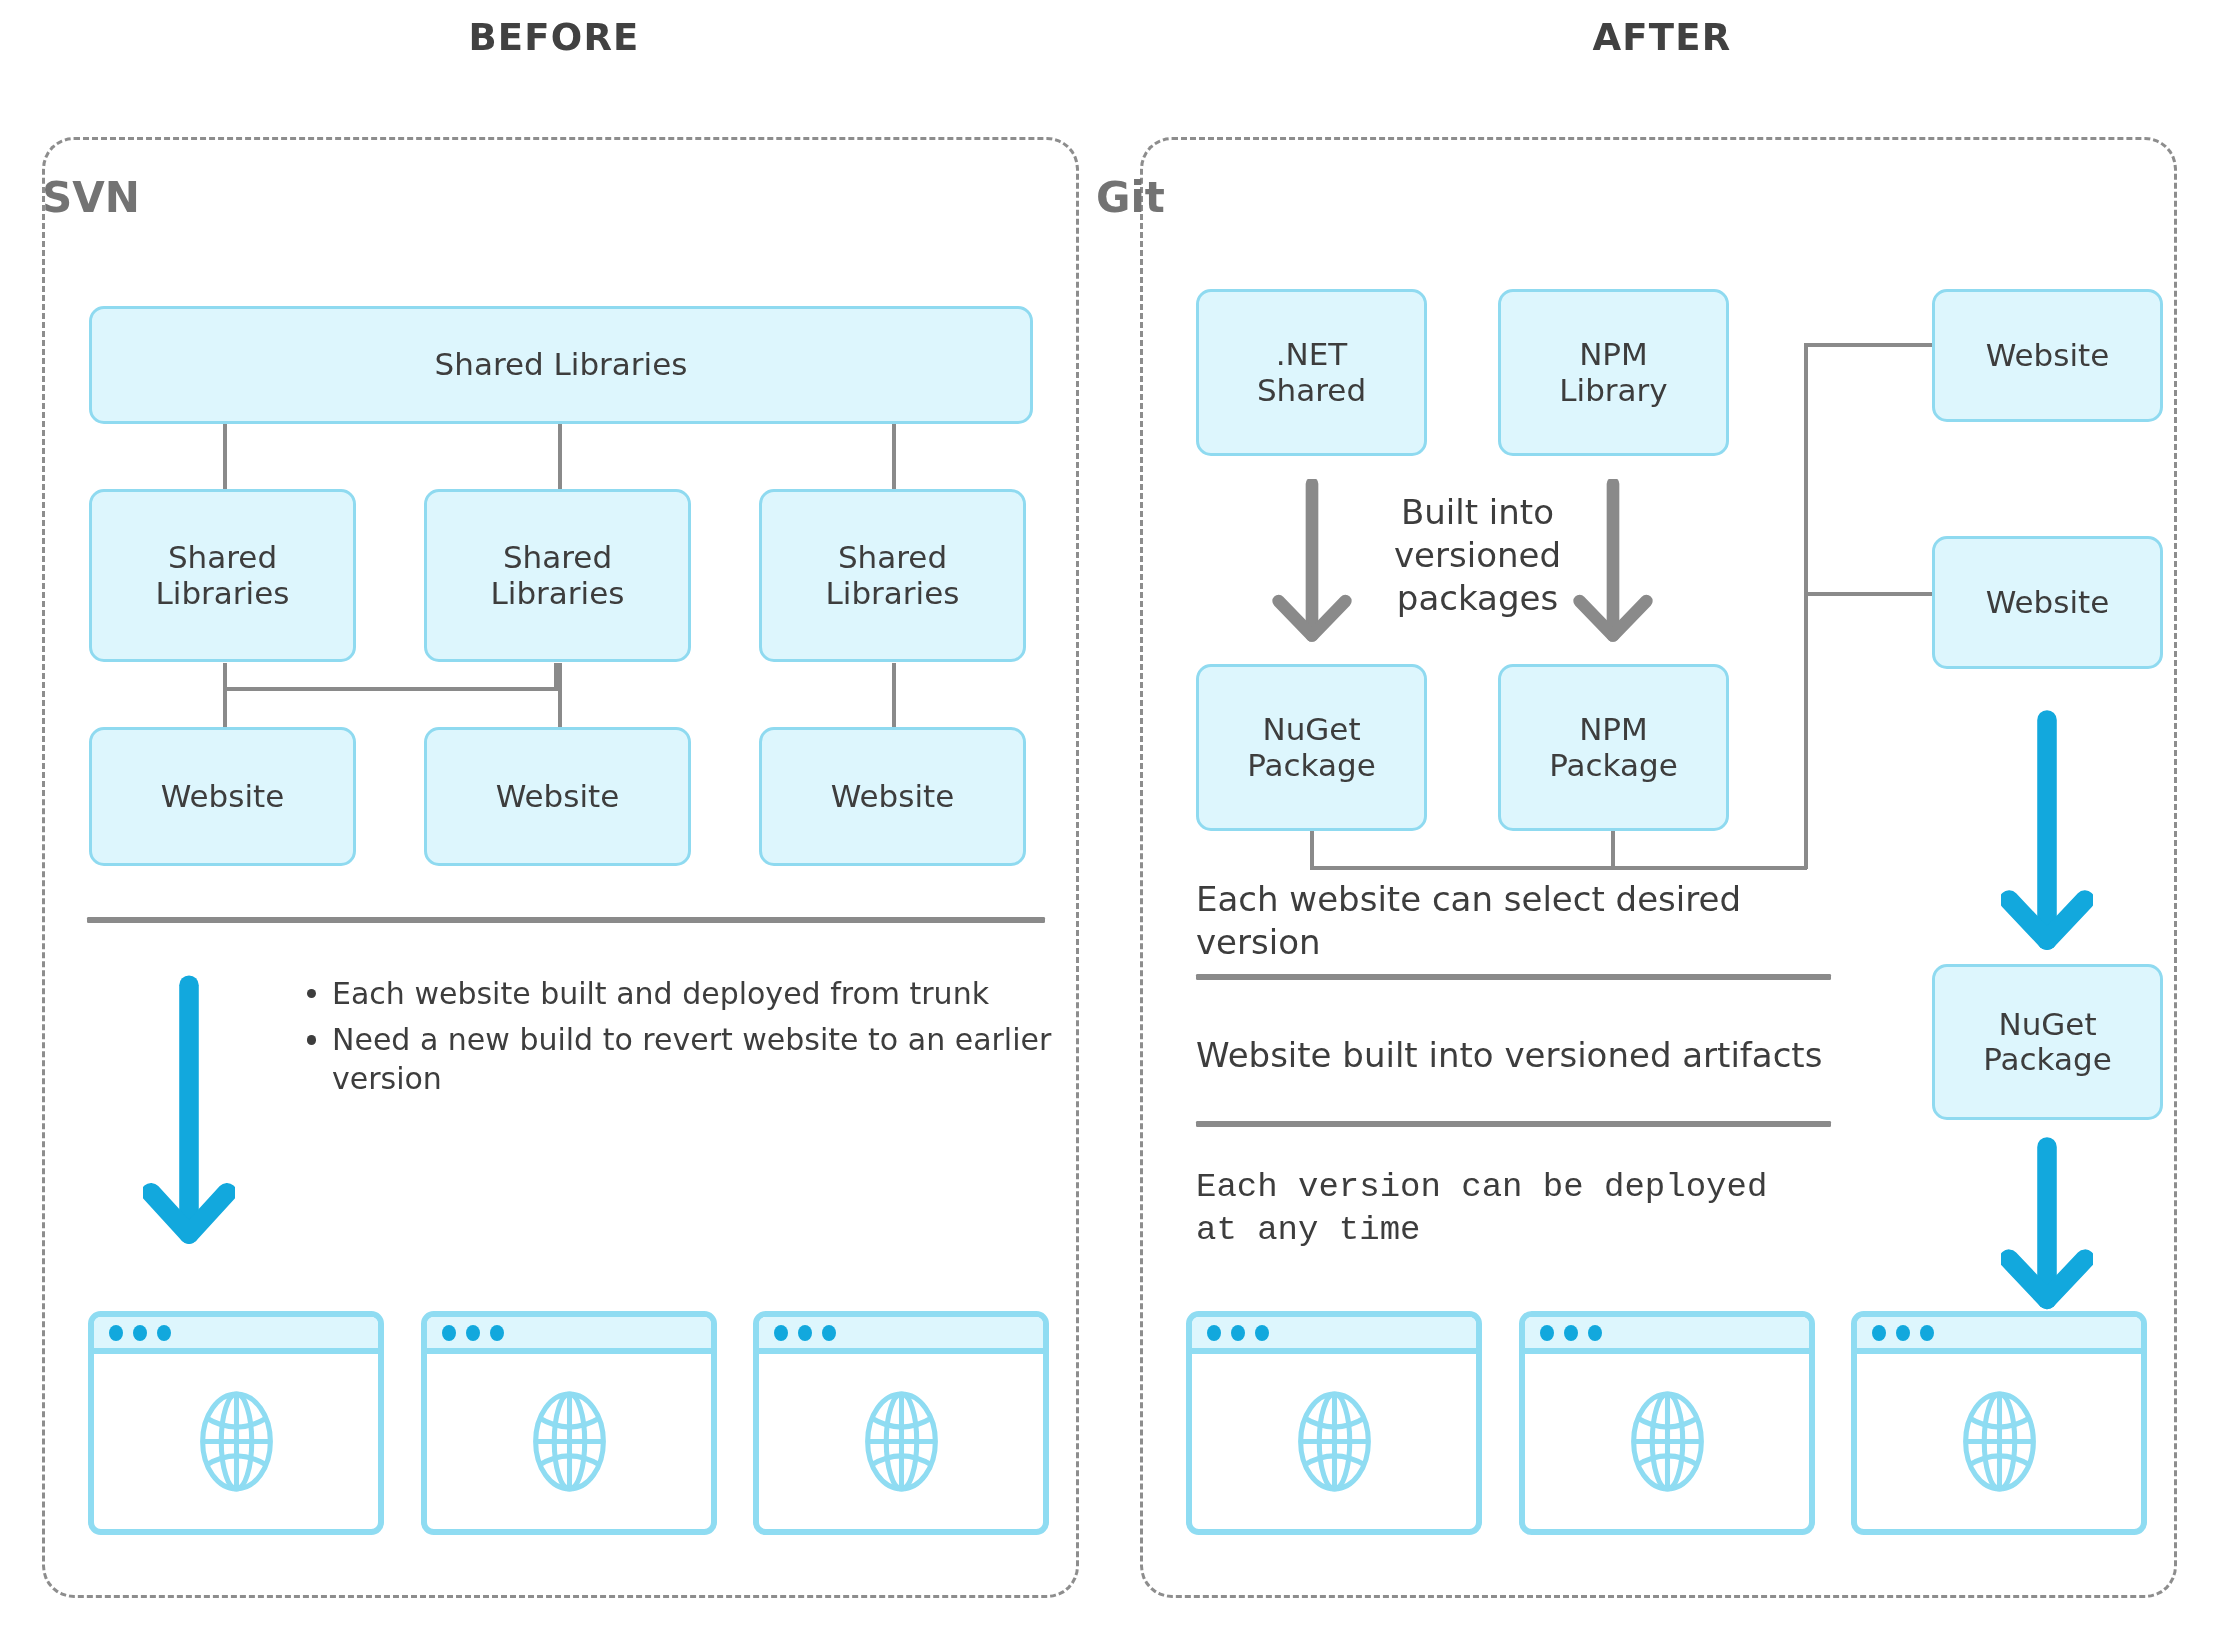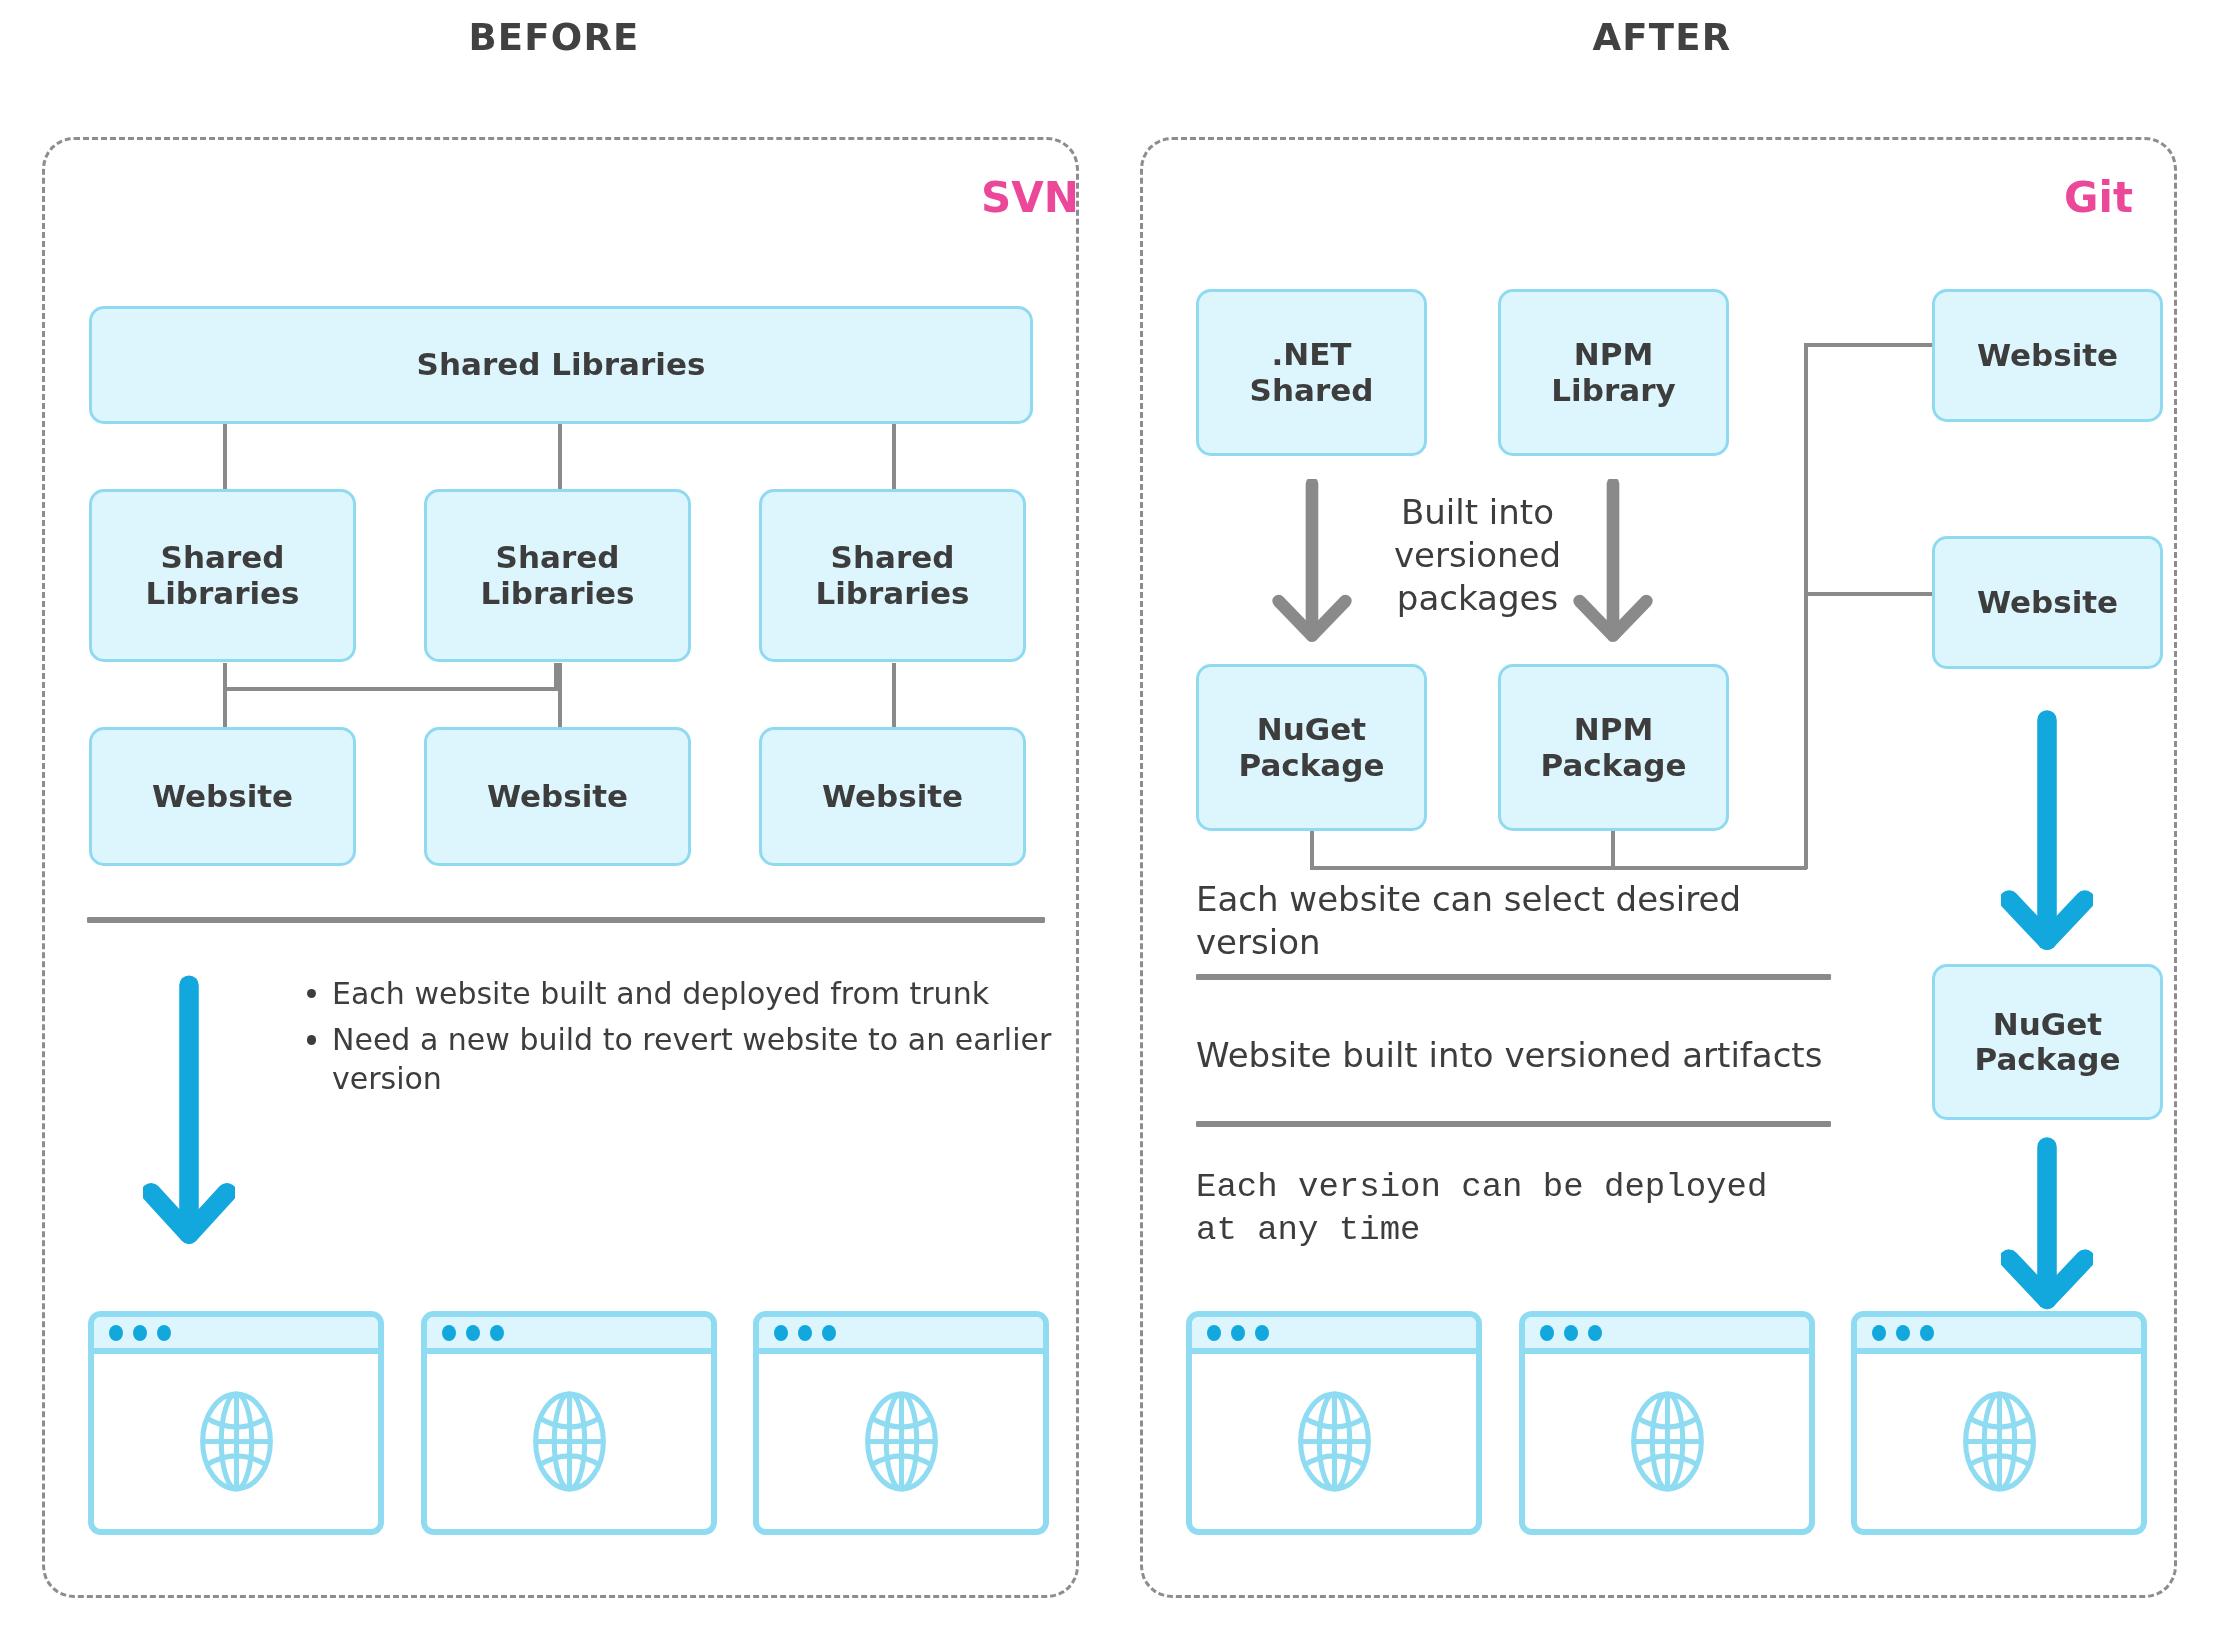--- a/index.html
+++ b/index.html
@@ -25,37 +25,37 @@
     position:absolute;
     border:3.5px dashed #8d8d8d;
     border-radius:32px;
     box-sizing:border-box;
   }
   #panel-svn{left:42px; top:137px; width:1037px; height:1461px;}
   #panel-git{left:1140px;top:137px; width:1037px; height:1461px;}
 
   .panel-title{
     position:absolute;
-    font-size:42px;font-weight:700;color:#ec4899;
-    text-align:right;
+    font-size:42px;font-weight:700;color:#737373;
+    text-align:left;
   }
   #svn-title{left:42px; top:173px; width:1037px;}
   #git-title{left:1096px;top:173px; width:1037px;}
 
   
   .node{
     position:absolute;
     background:#ddf6fd;
     border:3.5px solid #8fdaf0;
     border-radius:15px;
     box-sizing:border-box;
     display:flex;align-items:center;justify-content:center;
     text-align:center;
     color:#3d3d3d;
-    font-size:31px;font-weight:700;
+    font-size:31px;font-weight:400;
     line-height:1.14;
     padding:3.5px;
   }
 
   
   .hline{position:absolute;background:#8a8a8a;height:3.5px;}
   .vline{position:absolute;background:#8a8a8a;width:3.5px;}
 
   
   .rule{position:absolute;background:#8a8a8a;height:5.8px;border-radius:1.2px;}

